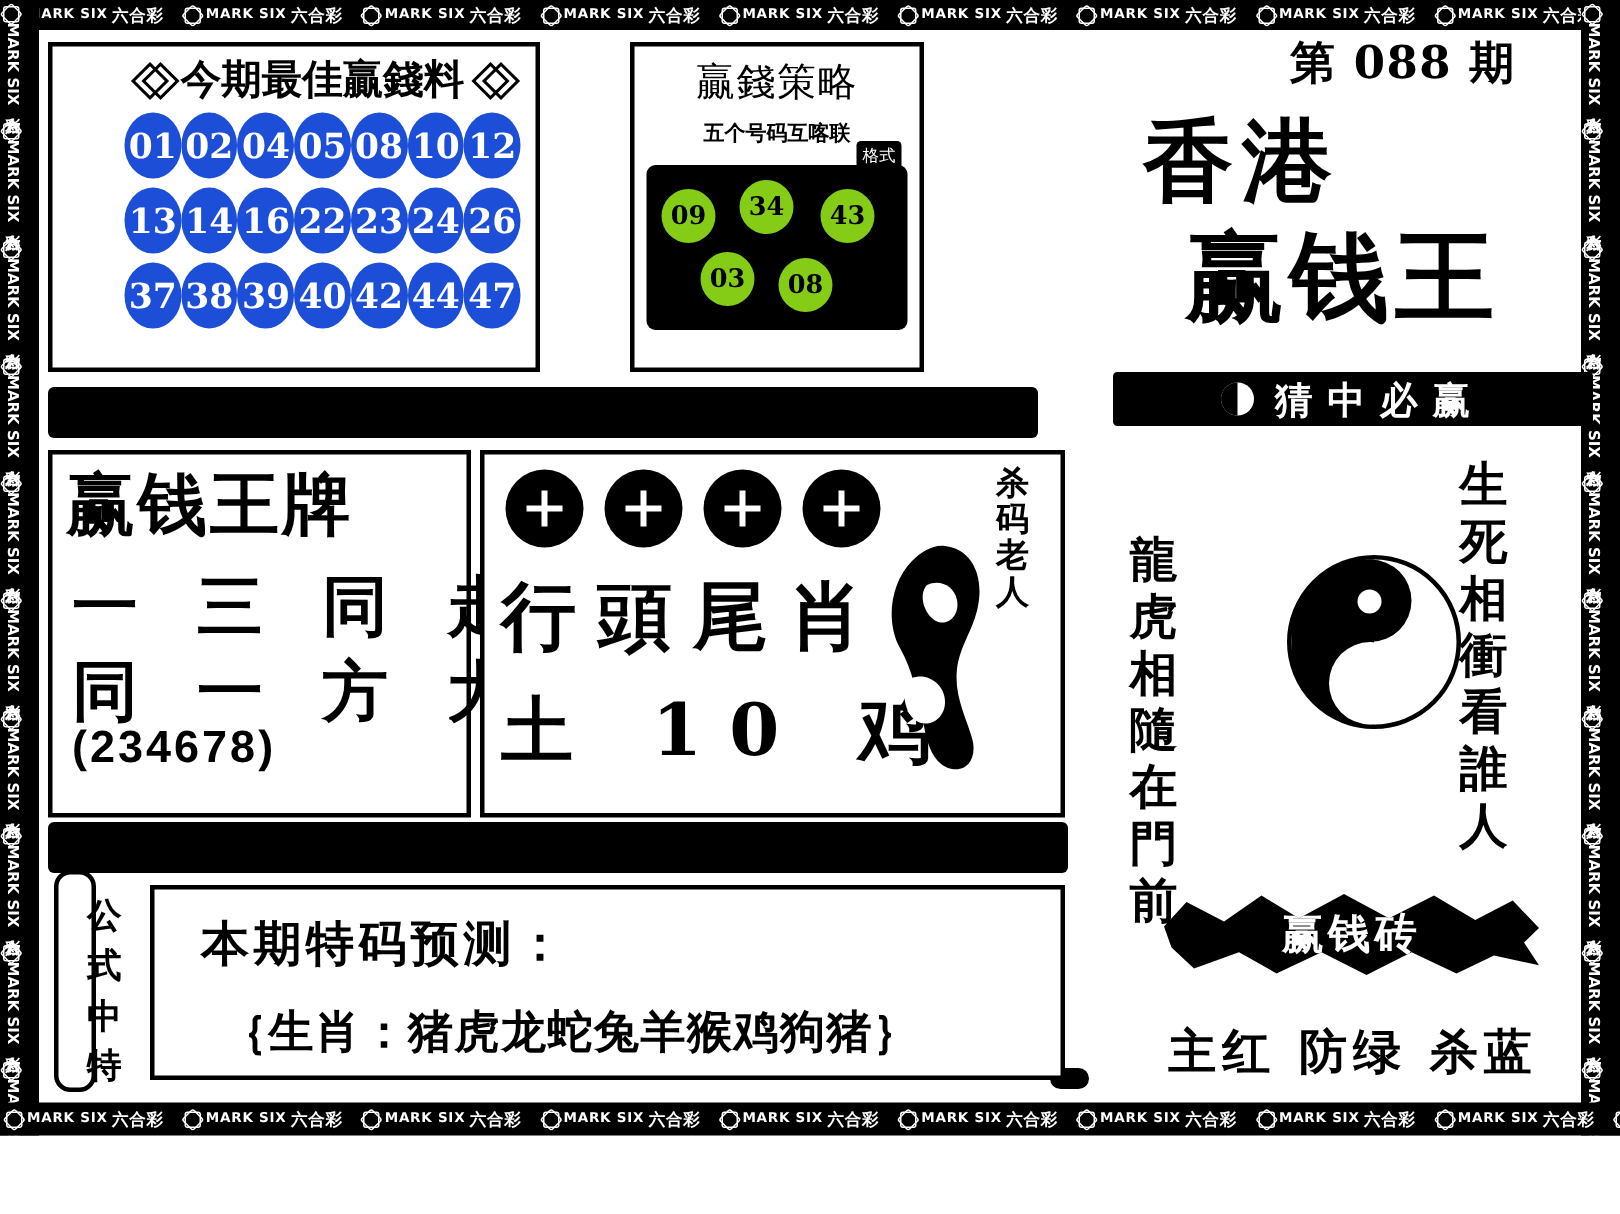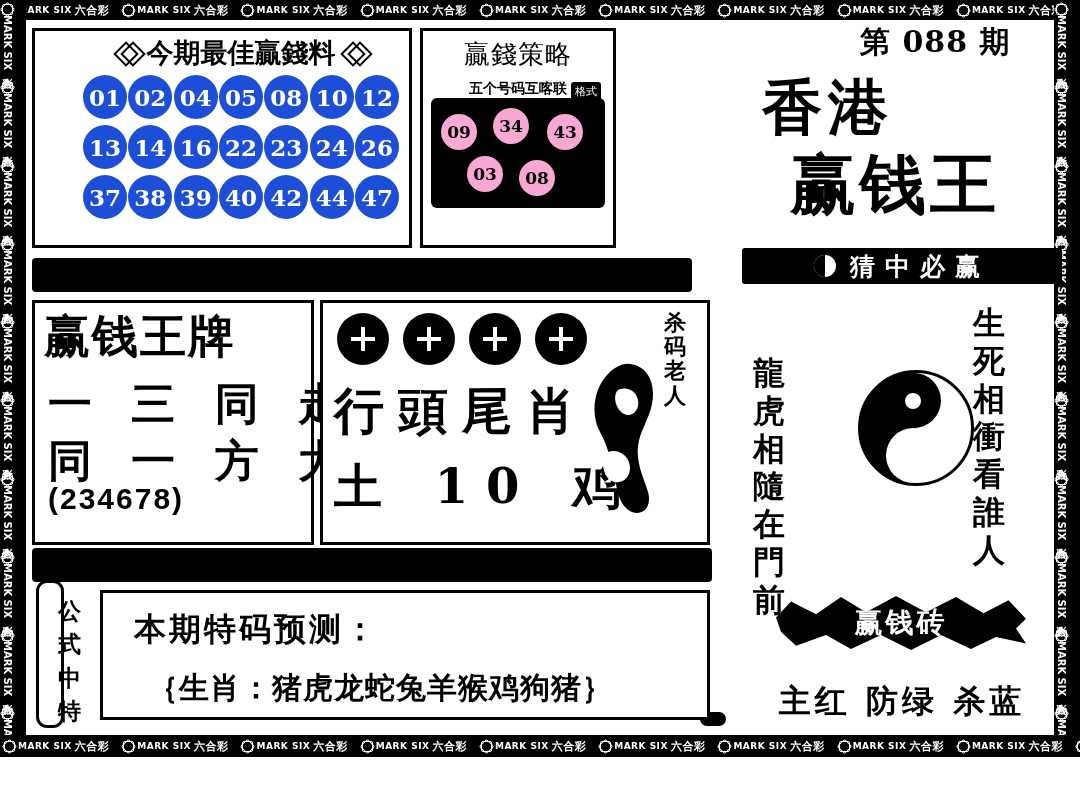--- a/index.html
+++ b/index.html
@@ -26,41 +26,41 @@
   .side.left{left:0;}
   .side.right{left:1054px;}
   .side .vrun{writing-mode:vertical-rl;height:100%;font-size:10px;font-weight:bold;
               display:flex;align-items:flex-start;gap:12px;padding-top:4px;white-space:nowrap;}
 
   
   .box{position:absolute;border:3px solid #000;background:#fff;box-sizing:border-box;}
   .blackbar{position:absolute;background:#000;border-radius:4px;}
 
   
-  #bestBox{left:32px;top:28px;width:380px;height:220px;padding-left:38px;}
+  #bestBox{left:32px;top:28px;width:328px;height:220px;padding-left:38px;}
   .best-title{display:flex;align-items:center;justify-content:center;gap:8px;height:44px;
               font-family:"DejaVu Serif","Liberation Serif",serif;font-weight:bold;font-size:27px;}
   .diamond{display:inline-block;width:22px;height:22px;position:relative;}
   .diamond:before,.diamond:after{content:"";position:absolute;width:14px;height:14px;border:2px solid #000;
      transform:rotate(45deg);top:3px;}
   .diamond:before{left:0;}
   .diamond:after{left:7px;}
   .best-rows{padding:0 10px;}
   .best-row{display:flex;justify-content:space-between;margin-bottom:6px;}
   .ball{width:44px;height:44px;border-radius:50%;background:#1d4ed8;color:#fff;
         display:flex;align-items:center;justify-content:center;
         font-family:"DejaVu Serif","Liberation Serif",serif;font-weight:bold;font-size:23px;}
 
   
   #strategyBox{left:420px;top:28px;width:196px;height:220px;}
   .strategy-title{font-family:"DejaVu Serif","Liberation Serif",serif;font-weight:normal;
                   font-size:26px;text-align:center;padding-top:6px;letter-spacing:1px;}
   .strategy-sub{font-size:14px;font-weight:bold;text-align:center;margin-top:8px;}
-  .strategy-inner{position:relative;margin:0 8px 0;height:110px;background:#000;border-radius:6px;}
-  .bigball{position:absolute;width:36px;height:36px;border-radius:50%;background:#f9a8d4;color:#000;
+  .strategy-inner{position:relative;margin:12px 8px 0;height:110px;background:#000;border-radius:6px;}
+  .bigball{position:absolute;width:36px;height:36px;border-radius:50%;background:#84cc16;color:#000;
            display:flex;align-items:center;justify-content:center;font-weight:bold;font-size:17px;
            font-family:"DejaVu Serif","Liberation Serif",serif;}
   .tagbox{position:absolute;right:4px;top:-16px;background:#000;color:#fff;font-size:11px;
           padding:2px 4px;border-radius:3px;}
 
   
   #issue{position:absolute;left:860px;top:22px;font-size:30px;font-weight:bold;
          font-family:"DejaVu Serif","Liberation Serif",serif;letter-spacing:1px;}
   #hk{position:absolute;left:762px;top:68px;font-size:60px;font-weight:bold;
       font-family:"DejaVu Serif","Liberation Serif",serif;letter-spacing:6px;}

